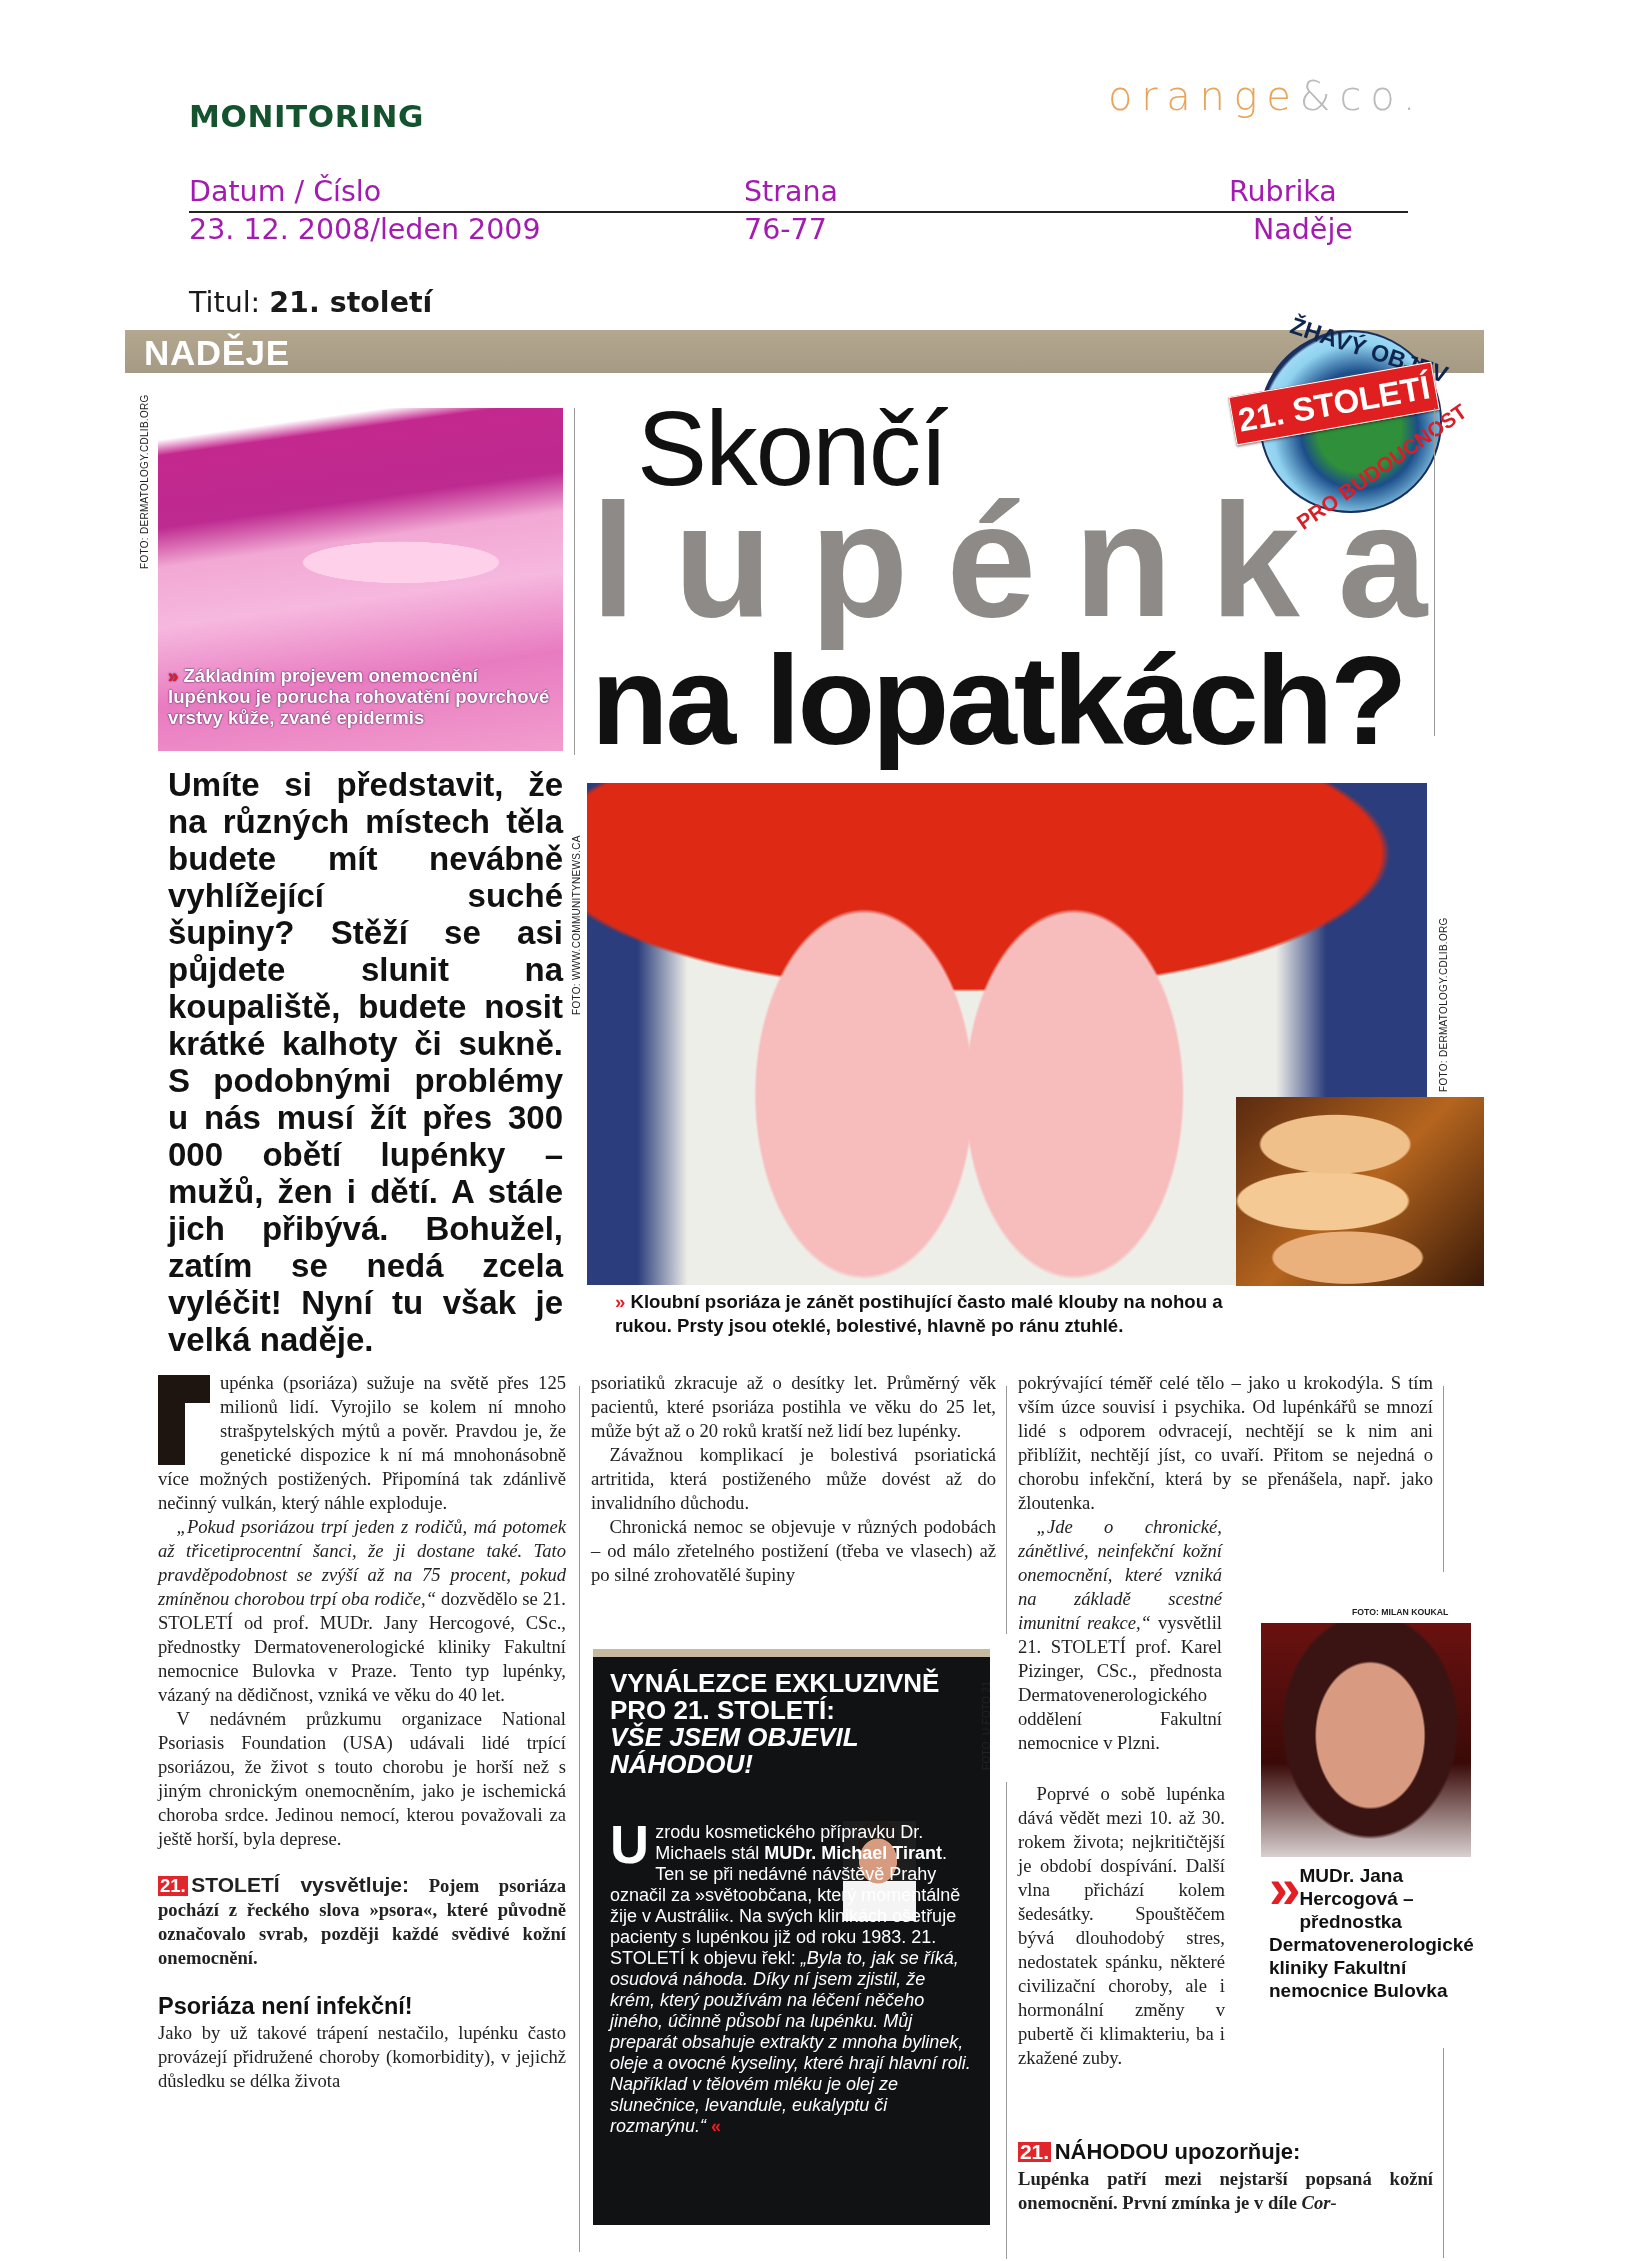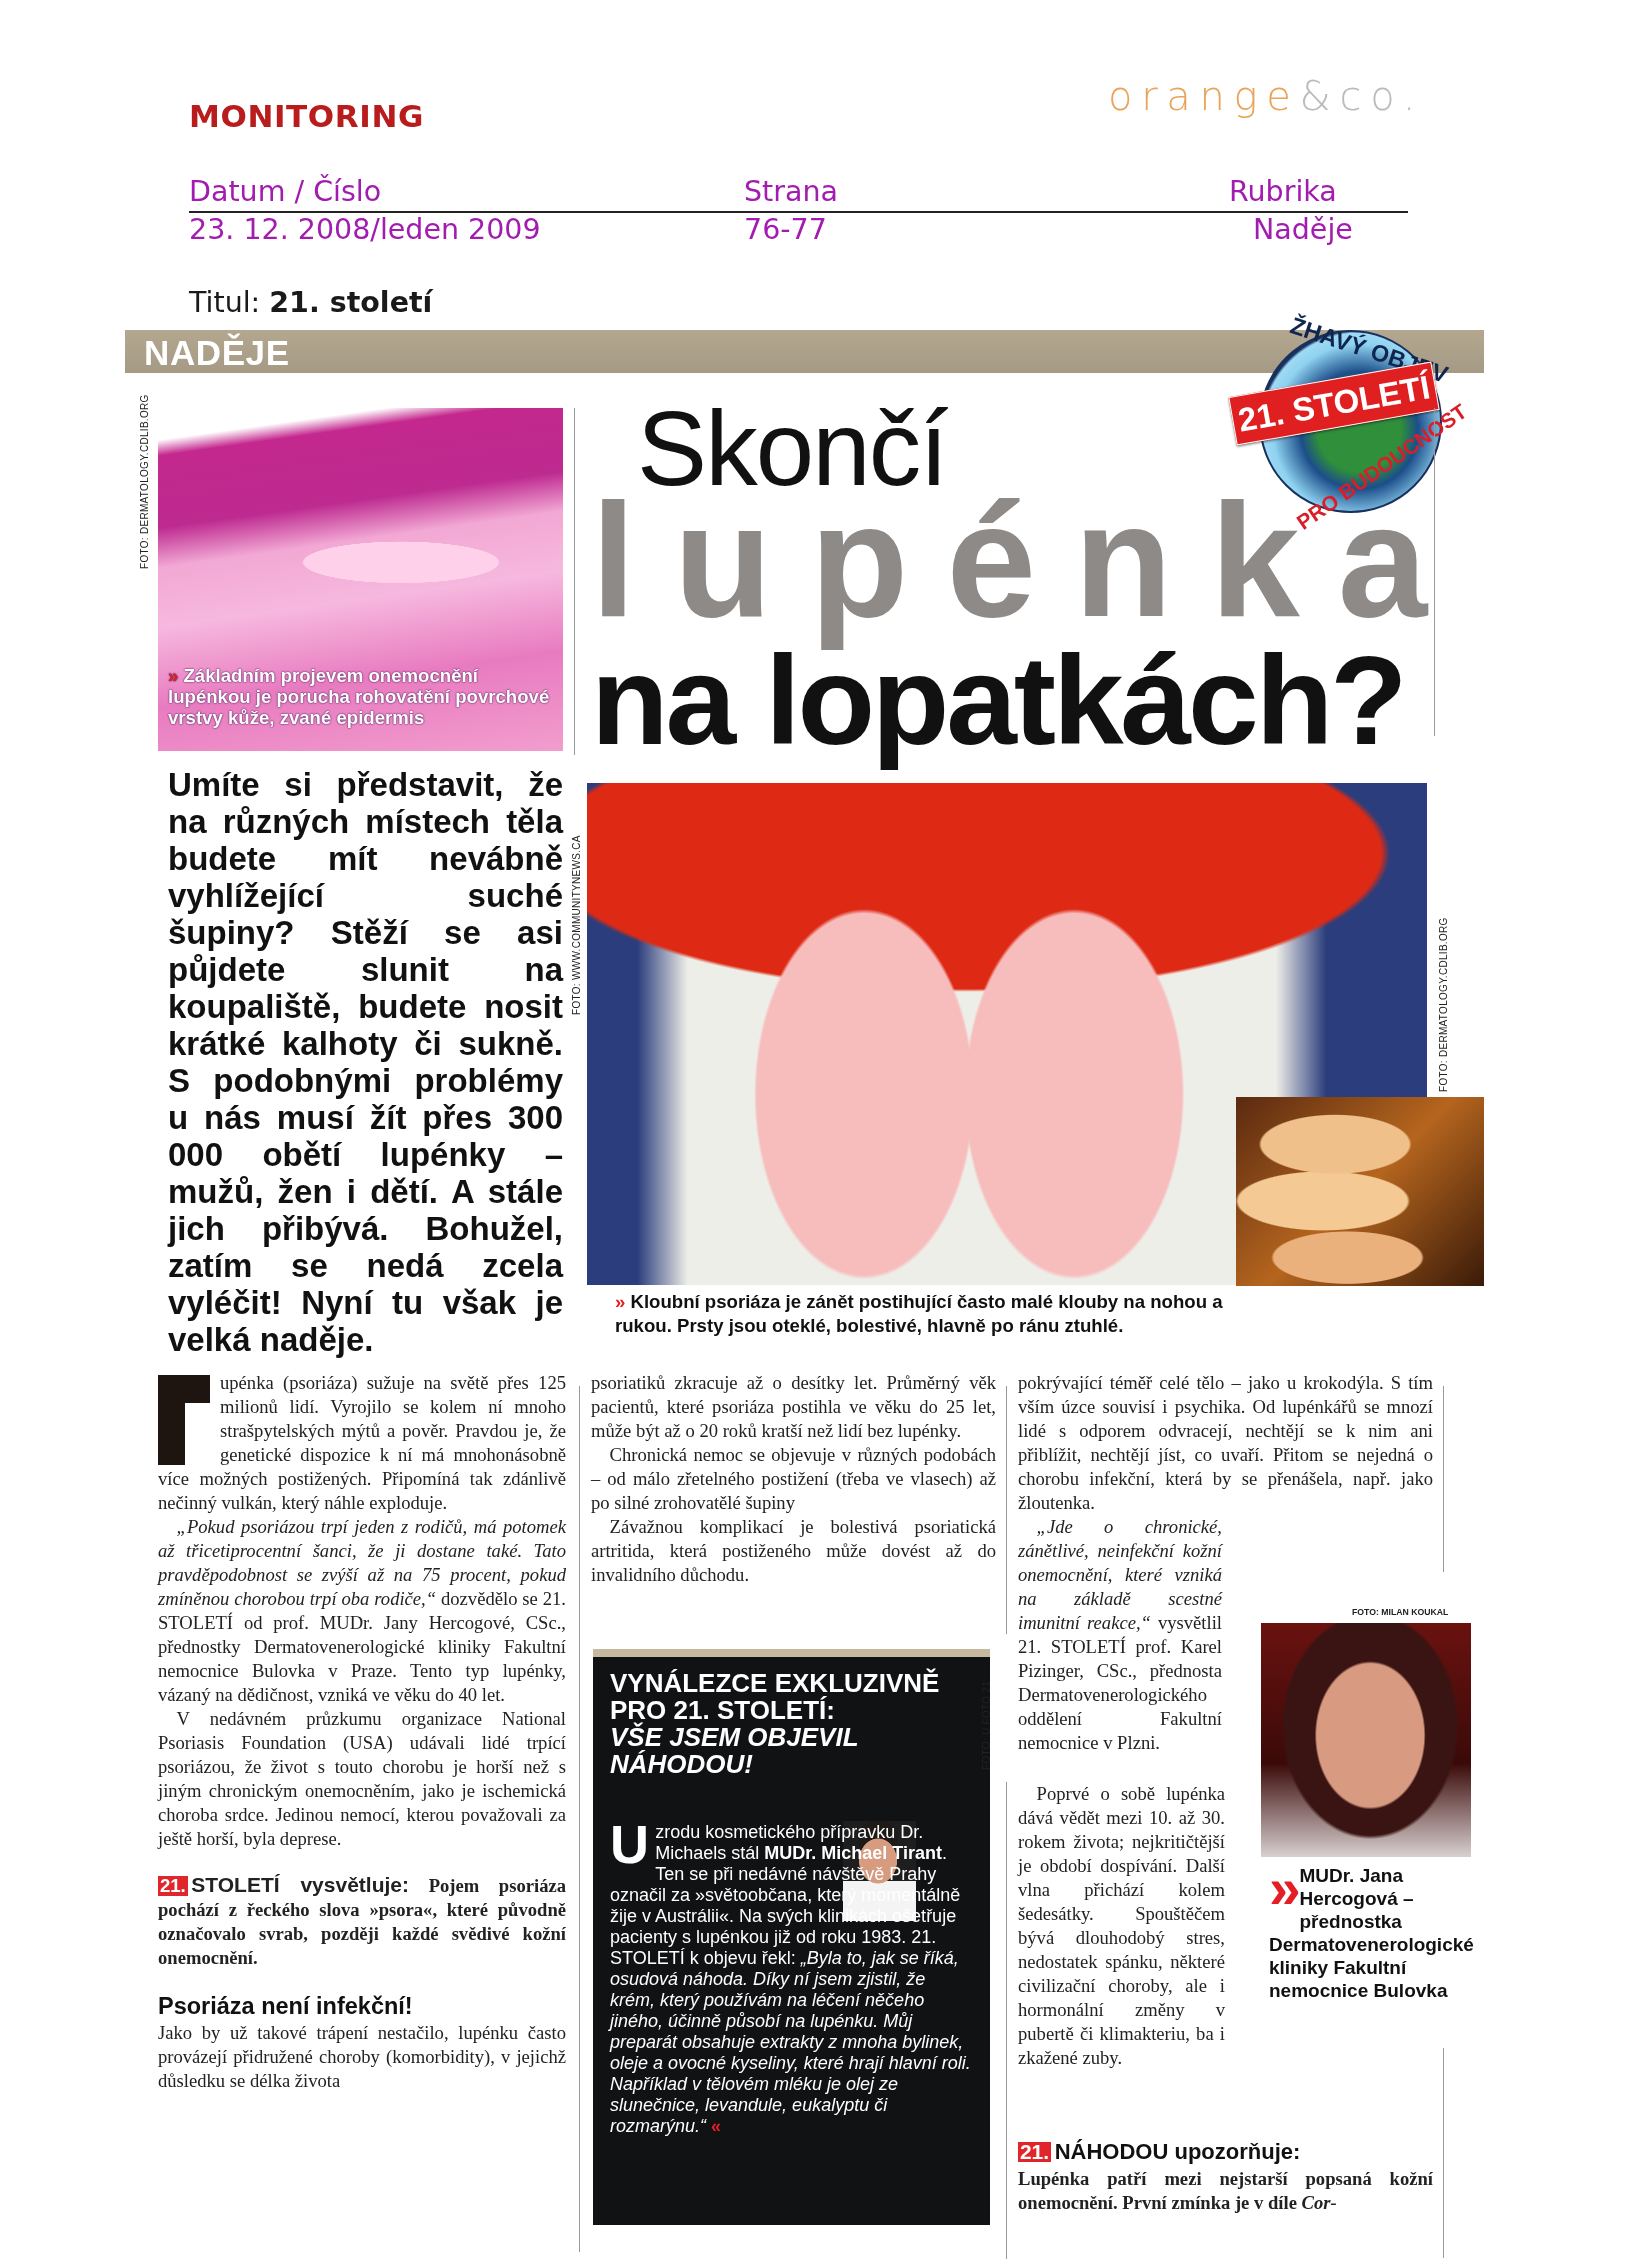--- a/index.html
+++ b/index.html
@@ -1,20 +1,20 @@
 <!DOCTYPE html>
 <html style="font-size:10px"><head>
 <meta charset="utf-8">
 <style>
   html, body { margin:0; padding:0; background:#ffffff; }
   body { width:1645px; height:2261px; position:relative; overflow:hidden; font-family:"DejaVu Sans", sans-serif; color:#111; }
   .abs { position:absolute; }
 
   
-  .mon-title { left:189px; top:98px; font-family:"DejaVu Sans", sans-serif; font-weight:bold; font-size:31px; letter-spacing:0.6px; color:#b91c1c; }
+  .mon-title { left:189px; top:98px; font-family:"DejaVu Sans", sans-serif; font-weight:bold; font-size:31px; letter-spacing:0.6px; color:#14532d; }
   .brand { left:1108px; top:73px; font-family:"DejaVu Sans", sans-serif; font-weight:200; font-size:40px; letter-spacing:8.7px; }
   .brand .b1 { color:#e9a45a; }
   .brand .b2 { color:#bbbbbb; }
   .meta-row { left:189px; width:1219px; font-family:"DejaVu Sans", sans-serif; font-size:28.5px; color:#a21caf; }
   .meta-head { top:175px; height:36px; border-bottom:2.5px solid #222; }
   .meta-val { top:213px; }
   .meta-row span { position:absolute; top:0; }
   .titul { left:189px; top:286px; font-size:28.5px; color:#1a1a1a; }
   .titul b { font-weight:bold; }
 
@@ -147,22 +147,22 @@
   <p>upénka (psoriáza) sužuje na světě přes 125 milionů lidí. Vyrojilo se kolem ní mnoho strašpytelských mýtů a pověr. Pravdou je, že genetické dispozice k ní má mnohonásobně více možných postižených. Připomíná tak zdánlivě nečinný vulkán, který náhle exploduje.</p>
   <p class="ind"><i>„Pokud psoriázou trpí jeden z rodičů, má potomek až třicetiprocentní šanci, že ji dostane také. Tato pravděpodobnost se zvýší až na 75 procent, pokud zmíněnou chorobou trpí oba rodiče,“</i><span> dozvědělo se 21. STOLETÍ od prof. MUDr. Jany Hercogové, CSc., přednostky Dermatovenerologické kliniky Fakultní nemocnice Bulovka v Praze. Tento typ lupénky, vázaný na dědičnost, vzniká ve věku do 40 let.</span></p>
   <p class="ind">V nedávném průzkumu organizace National Psoriasis Foundation (USA) udávali lidé trpící psoriázou, že život s touto chorobu je horší než s jiným chronickým onemocněním, jako je ischemická choroba srdce. Jedinou nemocí, kterou považovali za ještě horší, byla deprese.</p>
   <p style="margin-top:22px; font-weight:bold;"><span class="tag21">21.</span><span class="boldsans" style="font-size:21px;">STOLETÍ vysvětluje:</span><span> Pojem psoriáza pochází z řeckého slova »psora«, které původně označovalo svrab, později každé svědivé kožní onemocnění.</span></p>
   <div class="subhead" style="margin-top:22px;">Psoriáza není infekční!</div>
   <p>Jako by už takové trápení nestačilo, lupénku často provázejí přidružené choroby (komorbidity), v jejichž důsledku se délka života</p>
 </div>
 
 <div class="abs col" style="left:591px; top:1371px; width:405px;">
   <p>psoriatiků zkracuje až o desítky let. Průměrný věk pacientů, které psoriáza postihla ve věku do 25 let, může být až o 20 roků kratší než lidí bez lupénky.</p>
+  <p class="ind">Závažnou komplikací je bolestivá psoriatická artritida, která postiženého může dovést až do invalidního důchodu.</p>
   <p class="ind">Chronická nemoc se objevuje v různých podobách – od málo zřetelného postižení (třeba ve vlasech) až po silné zrohovatělé šupiny</p>
-  <p class="ind">Závažnou komplikací je bolestivá psoriatická artritida, která postiženého může dovést až do invalidního důchodu.</p>
 </div>
 
 <div class="abs box"></div>
 <div class="abs box-title">
   <div>VYNÁLEZCE EXKLUZIVNĚ</div>
   <div>PRO 21. STOLETÍ:</div>
   <div class="it">VŠE JSEM OBJEVIL</div>
   <div class="it">NÁHODOU!</div>
 </div>
 <div class="abs man"></div>

